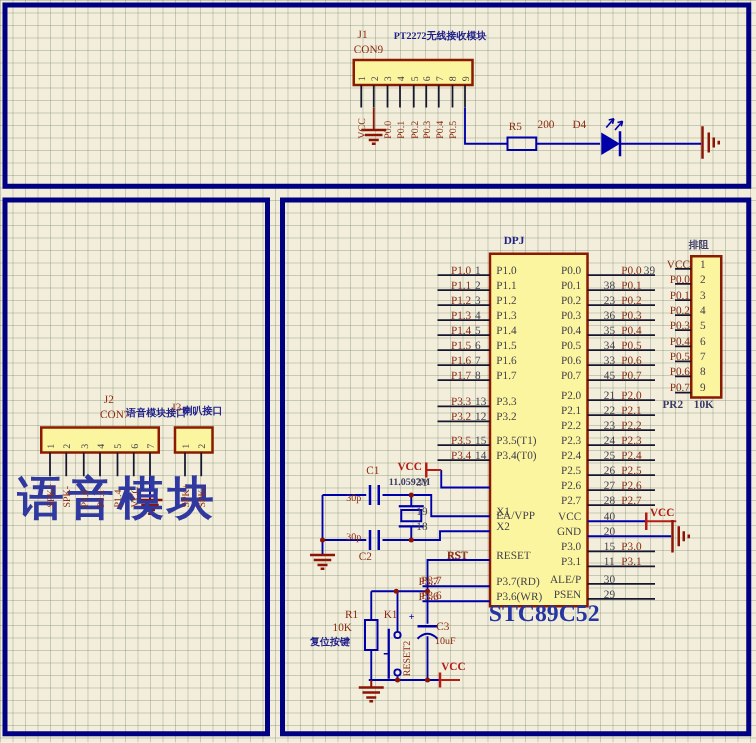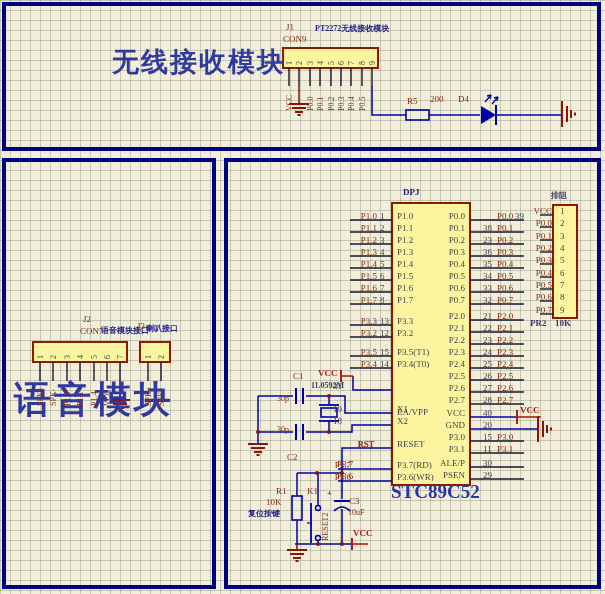--- a/index.html
+++ b/index.html
@@ -187,21 +187,20 @@
       <circle cx="329" cy="396" r="2" fill="#8c1404"></circle>
       <circle cx="329" cy="432" r="2" fill="#8c1404"></circle>
       <circle cx="258" cy="432" r="2" fill="#8c1404"></circle>
       <circle cx="317" cy="473" r="2" fill="#8c1404"></circle>
       <circle cx="342" cy="473" r="2" fill="#8c1404"></circle>
       <circle cx="318" cy="544" r="2" fill="#8c1404"></circle>
       <circle cx="342" cy="544" r="2" fill="#8c1404"></circle>
     </svg>
 
   <div id="overlay">
-    <div class="t ttl" id="t-wireless">无线接收模块</div>
     <div class="t ttl" id="t-voice">语音模块</div>
 
     <div class="t m" style="left:286px;top:22px">J1</div>
     <div class="t m" style="left:283px;top:34px">CON9</div>
     <div class="t nv" style="left:315px;top:24px">PT2272无线接收模块</div>
     <div class="t m" style="left:407px;top:96px">R5</div>
     <div class="t m" style="left:430px;top:94px">200</div>
     <div class="t m" style="left:458px;top:94px">D4</div>
 
     <div class="t m" style="left:83px;top:314px">J2</div>
@@ -209,21 +208,21 @@
     <div class="t nv" style="left:101px;top:326px">语音模块接口</div>
     <div class="t m" style="left:137px;top:321px">J3</div>
     <div class="t nv" style="left:146px;top:324px">喇叭接口</div>
 
     <div class="t" id="dpj">DPJ</div>
     <div class="t" id="chipname">STC89C52</div>
     <div class="t nv" style="left:311px;top:381px;color:#3b3b66">11.0592M</div>
     <div class="t m" style="left:293px;top:371px">C1</div>
     <div class="t m f8" style="left:277px;top:394px">30p</div>
     <div class="t m f8" style="left:277px;top:425px">30p</div>
-    <div class="t m" style="left:287px;top:452px">C2</div>
+    <div class="t m" style="left:287px;top:440px">C2</div>
     <div class="t rd" style="left:318px;top:368px">VCC</div>
     <div class="t rd" style="left:520px;top:405px">VCC</div>
     <div class="t rd" style="left:353px;top:528px">VCC</div>
     <div class="t m" style="left:358px;top:439px">RST</div>
     <div class="t m" style="left:276px;top:486px">R1</div>
     <div class="t m" style="left:266px;top:497px">10K</div>
     <div class="t m" style="left:307px;top:486px">K1</div>
     <div class="t nv" style="left:248px;top:509px">复位按键</div>
     <div class="t m f8 v" style="left:321px;top:541px">RESET2</div>
     <div class="t m" style="left:349px;top:496px">C3</div>
@@ -330,21 +329,21 @@
       <div class="t p ra" style="left: 415px; top: 259px; width: 50px;">P0.4</div>
       <div class="t p" style="left: 483px; top: 259px;">35</div>
       <div class="t m" style="left: 497px; top: 259px;">P0.4</div>
       <div class="t p ra" style="left: 415px; top: 271px; width: 50px;">P0.5</div>
       <div class="t p" style="left: 483px; top: 271px;">34</div>
       <div class="t m" style="left: 497px; top: 271px;">P0.5</div>
       <div class="t p ra" style="left: 415px; top: 283px; width: 50px;">P0.6</div>
       <div class="t p" style="left: 483px; top: 283px;">33</div>
       <div class="t m" style="left: 497px; top: 283px;">P0.6</div>
       <div class="t p ra" style="left: 415px; top: 295px; width: 50px;">P0.7</div>
-      <div class="t p" style="left: 483px; top: 295px;">32</div>
+      <div class="t p" style="left: 483px; top: 295px;">45</div>
       <div class="t m" style="left: 497px; top: 295px;">P0.7</div>
       <div class="t p ra" style="left: 415px; top: 311px; width: 50px;">P2.0</div>
       <div class="t p" style="left: 483px; top: 311px;">21</div>
       <div class="t m" style="left: 497px; top: 311px;">P2.0</div>
       <div class="t p ra" style="left: 415px; top: 323px; width: 50px;">P2.1</div>
       <div class="t p" style="left: 483px; top: 323px;">22</div>
       <div class="t m" style="left: 497px; top: 323px;">P2.1</div>
       <div class="t p ra" style="left: 415px; top: 335px; width: 50px;">P2.2</div>
       <div class="t p" style="left: 483px; top: 335px;">23</div>
       <div class="t m" style="left: 497px; top: 335px;">P2.2</div>

